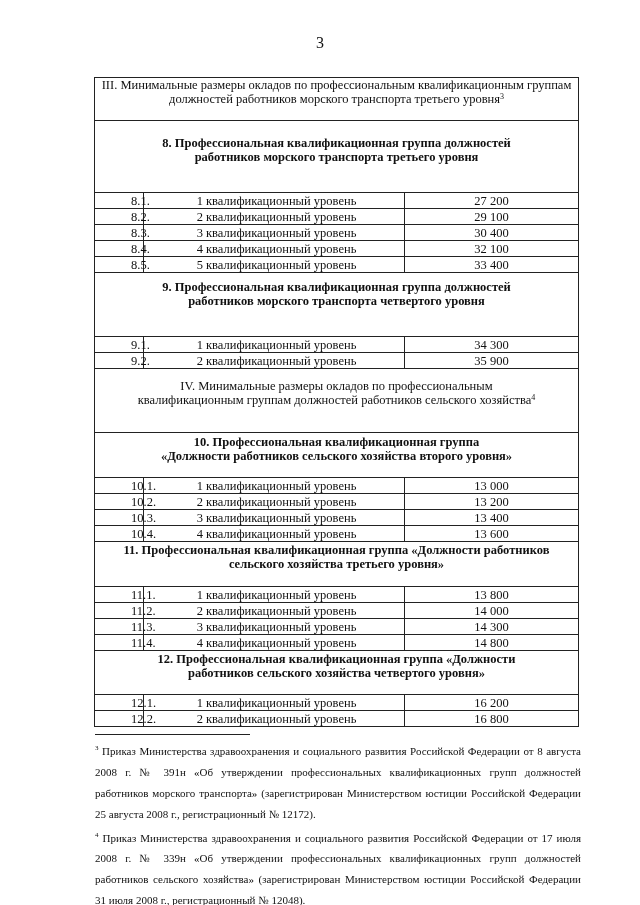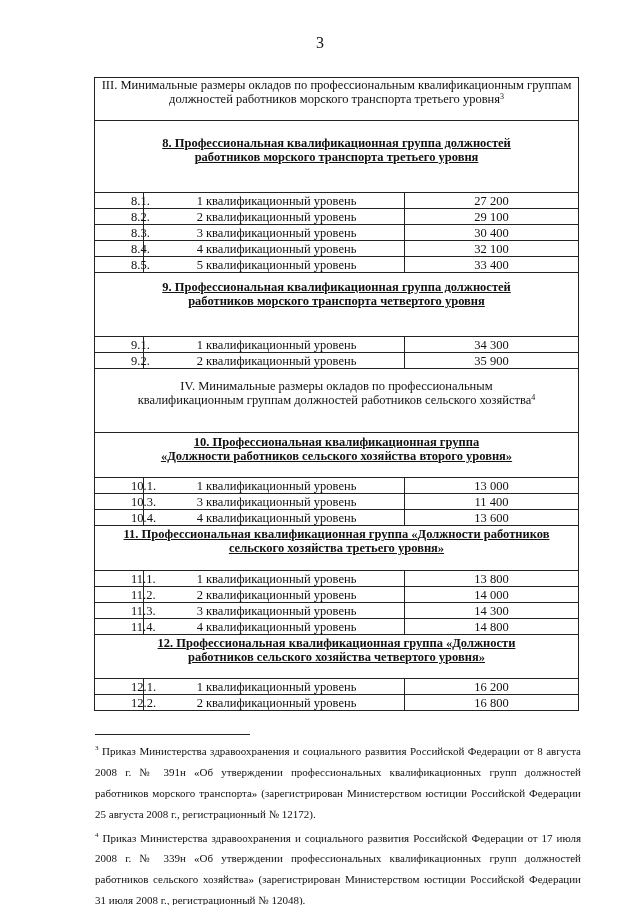--- a/index.html
+++ b/index.html
@@ -12,21 +12,21 @@
     font-size: 16px;
   }
   table.main {
     position: absolute; top: 77px; left: 94px; width: 484px;
     border-collapse: collapse; table-layout: fixed; font-size: 12.5px;
   }
   table.main td { border: 1px solid #222; padding: 0; line-height: 14px; }
   col.c1 { width: 49px; } col.c2 { width: 261px; } col.c3 { width: 174px; }
   .sec-head td { text-align: center; font-size: 12.5px; vertical-align: top; padding-top: 3px; }
   .sec-head sup { font-size: 8px; vertical-align: top; position: relative; top: -2px; }
-  .grp-head td { text-align: center; font-weight: bold; font-size: 12.5px; vertical-align: top; text-decoration: underline; }
+  .grp-head td { text-align: center; font-weight: bold; font-size: 12.5px; vertical-align: top; }
   .row td { height: 15px; text-align: center; }
   .row .num { text-align: center; padding-left: 36px; }
   .row .lvl { padding-left: 5px; }
   .row .val { text-align: center; }
   .fn-rule {
     position: absolute; top: 734px; left: 95px; width: 155px; height: 1px; background: #222;
   }
   .footnotes {
     position: absolute; top: 738px; left: 95px; width: 486px;
     font-size: 11px; line-height: 21px; text-align: justify;
@@ -110,23 +110,28 @@
       <td colspan="3" style="height:42px; padding:2px 64px 0;">
         <span>10. Профессиональная квалификационная группа «Должности работников сельского хозяйства второго уровня»</span>
       </td>
     </tr>
     <tr class="row">
       <td class="num">10.1.</td>
       <td class="lvl">1 квалификационный уровень</td>
       <td class="val">13 000</td>
     </tr>
     <tr class="row">
+      <td class="num">10.2.</td>
+      <td class="lvl">2 квалификационный уровень</td>
+      <td class="val">13 200</td>
+    </tr>
+    <tr class="row">
       <td class="num">10.3.</td>
       <td class="lvl">3 квалификационный уровень</td>
-      <td class="val">11 400</td>
+      <td class="val">13 400</td>
     </tr>
     <tr class="row">
       <td class="num">10.4.</td>
       <td class="lvl">4 квалификационный уровень</td>
       <td class="val">13 600</td>
     </tr>
 
     <tr class="grp-head">
       <td colspan="3" style="height:43px; padding:1px 16px 0;">
         <span>11. Профессиональная квалификационная группа «Должности работников сельского хозяйства третьего уровня»</span>

